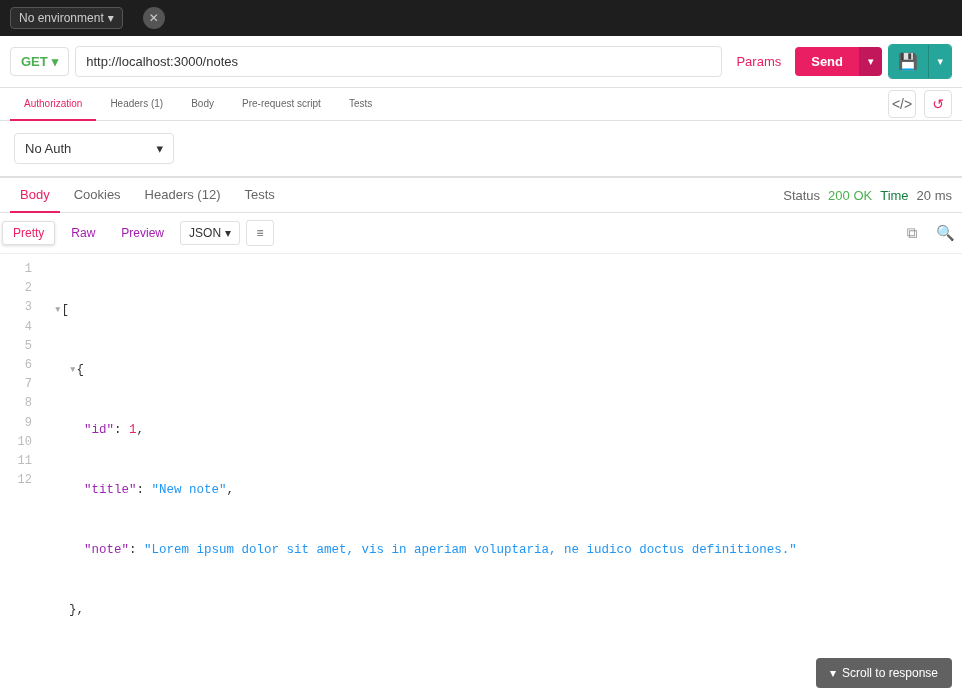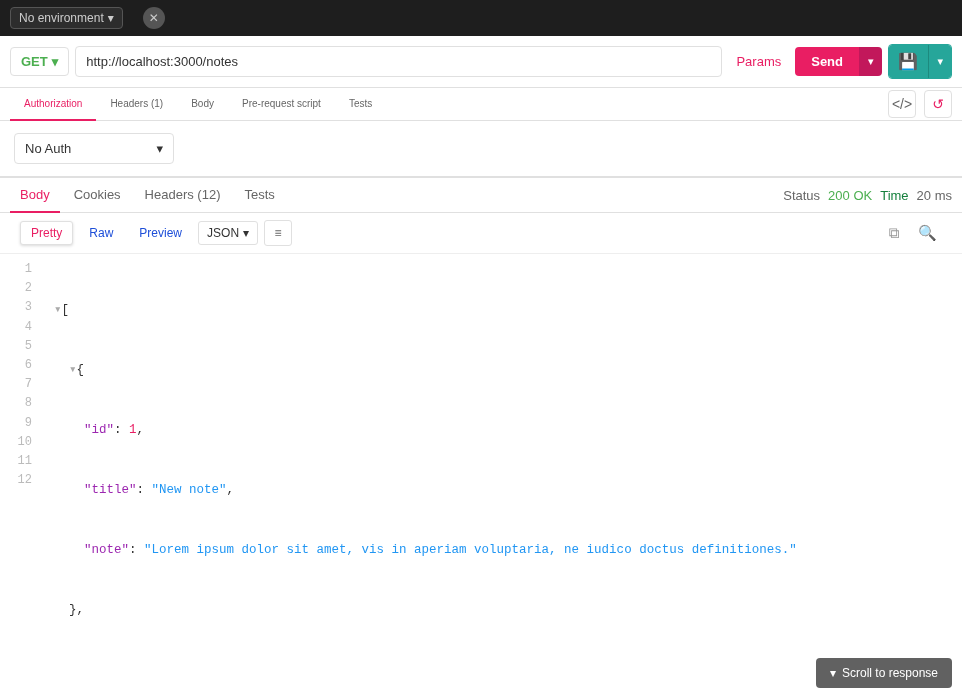--- a/index.html
+++ b/index.html
@@ -72,22 +72,22 @@
     }
     .resp-tab { padding: 9px 10px; font-size: 13px; cursor: pointer; color: #666; border-bottom: 2px solid transparent; margin-bottom: -1px; }
     .resp-tab.active { color: #e91e63; border-bottom: 2px solid #e91e63; }
     .status-area { margin-left: auto; display: flex; align-items: center; gap: 8px; font-size: 13px; }
     .status-label { color: #666; }
     .status-ok { color: #4CAF50; font-weight: 500; }
     .status-time-label { color: #15803d; }
     .status-time-val { color: #666; }
 
     
-    .format-bar { display: flex; align-items: center; padding: 6px 20px; gap: 6px; border-bottom: 1px solid #eee; }
-    .view-btn { padding: 4px 10px; font-size: 12px; border-radius: 3px; cursor: pointer; border: none; background: transparent; color: #1d4ed8; }
+    .format-bar { display: flex; align-items: center; padding: 6px 2px; gap: 6px; border-bottom: 1px solid #eee; }
+    .view-btn { padding: 4px 10px; font-size: 12px; border-radius: 3px; cursor: pointer; border: none; background: transparent; color: #a21caf; }
     .view-btn.active { background: #fff; box-shadow: 0 1px 3px rgba(0,0,0,0.15); color: #e91e63; font-weight: 500; border: 1px solid #e0e0e0; }
     .format-select { display: flex; align-items: center; border: 1px solid #e0e0e0; border-radius: 3px; padding: 4px 8px; font-size: 12px; cursor: pointer; background: #fff; color: #333; gap: 4px; }
     .filter-btn { width: 28px; height: 26px; border: 1px solid #e0e0e0; border-radius: 3px; display: flex; align-items: center; justify-content: center; cursor: pointer; background: #fff; color: #666; font-size: 12px; }
     .format-right { margin-left: auto; display: flex; gap: 6px; }
     .copy-btn, .search-btn { width: 28px; height: 28px; display: flex; align-items: center; justify-content: center; cursor: pointer; color: #999; font-size: 15px; }
 
     
     .code-area { display: flex; font-family: 'Courier New', monospace; font-size: 12.5px; line-height: 1.6; padding: 6px 0; overflow-y: auto; height: 390px; }
     .line-numbers { width: 50px; min-width: 50px; text-align: right; padding-right: 10px; color: #bbb; user-select: none; background: #fff; }
     .line-numbers div { padding: 0 8px 0 0; font-size: 12px; }

